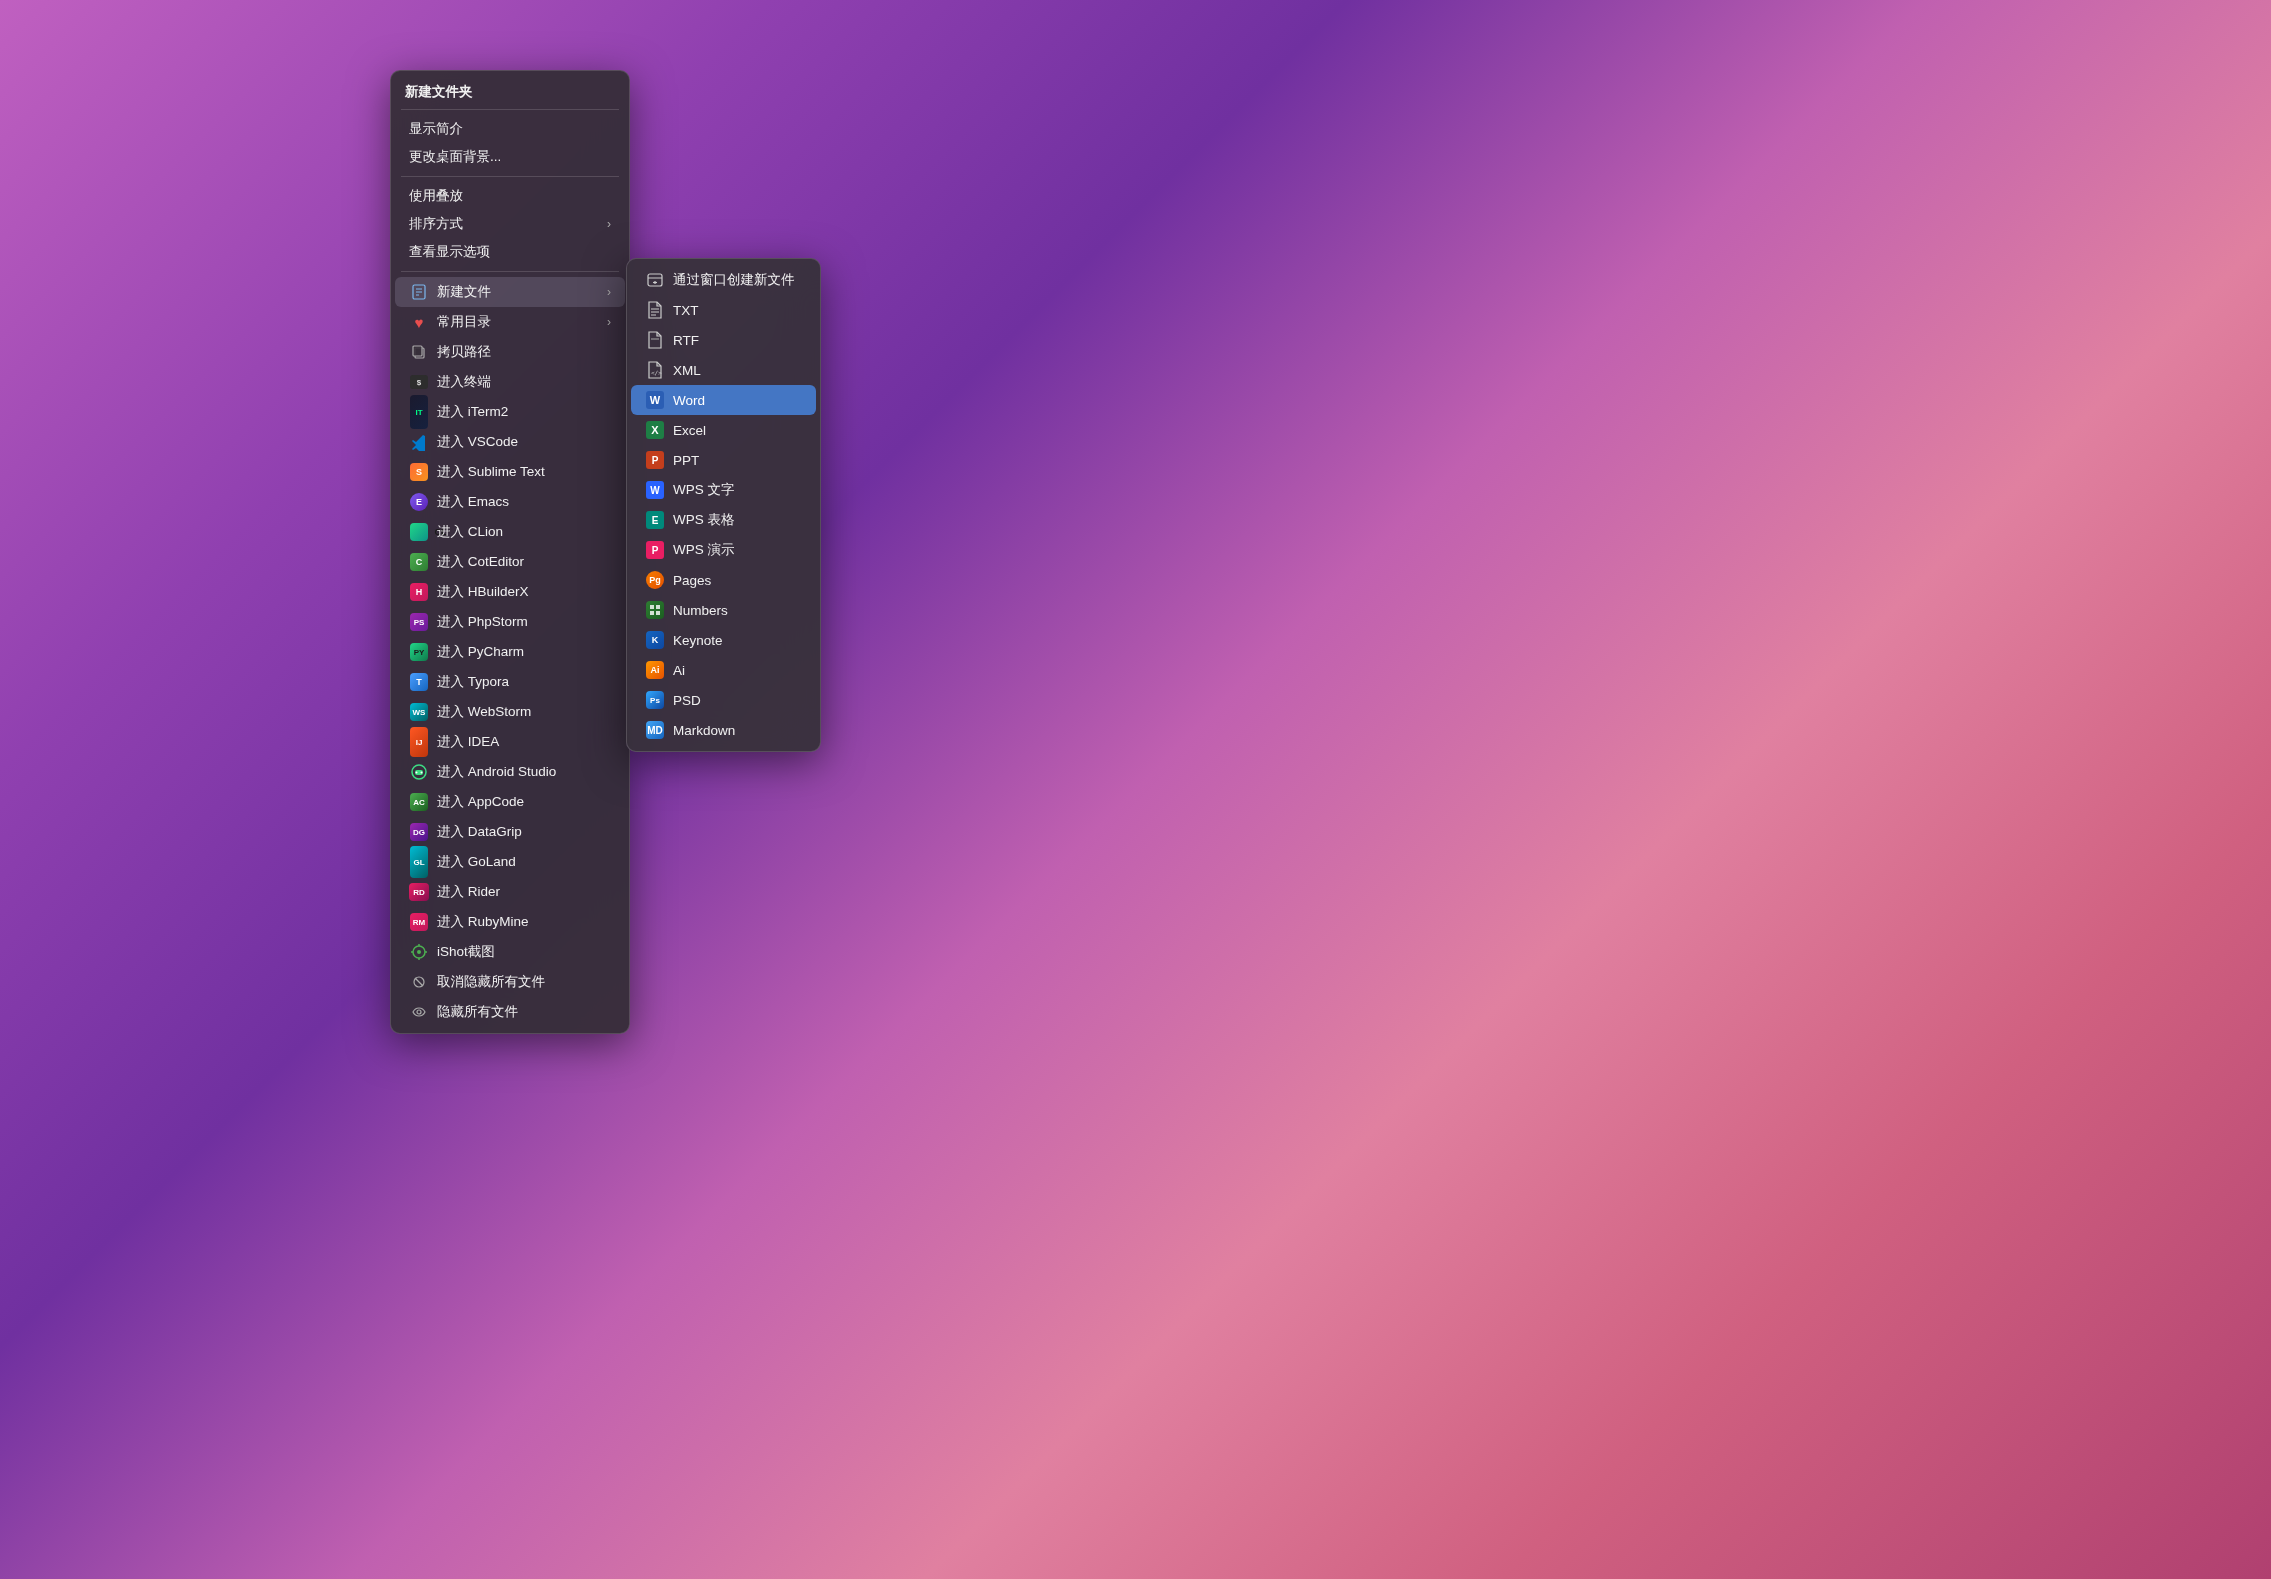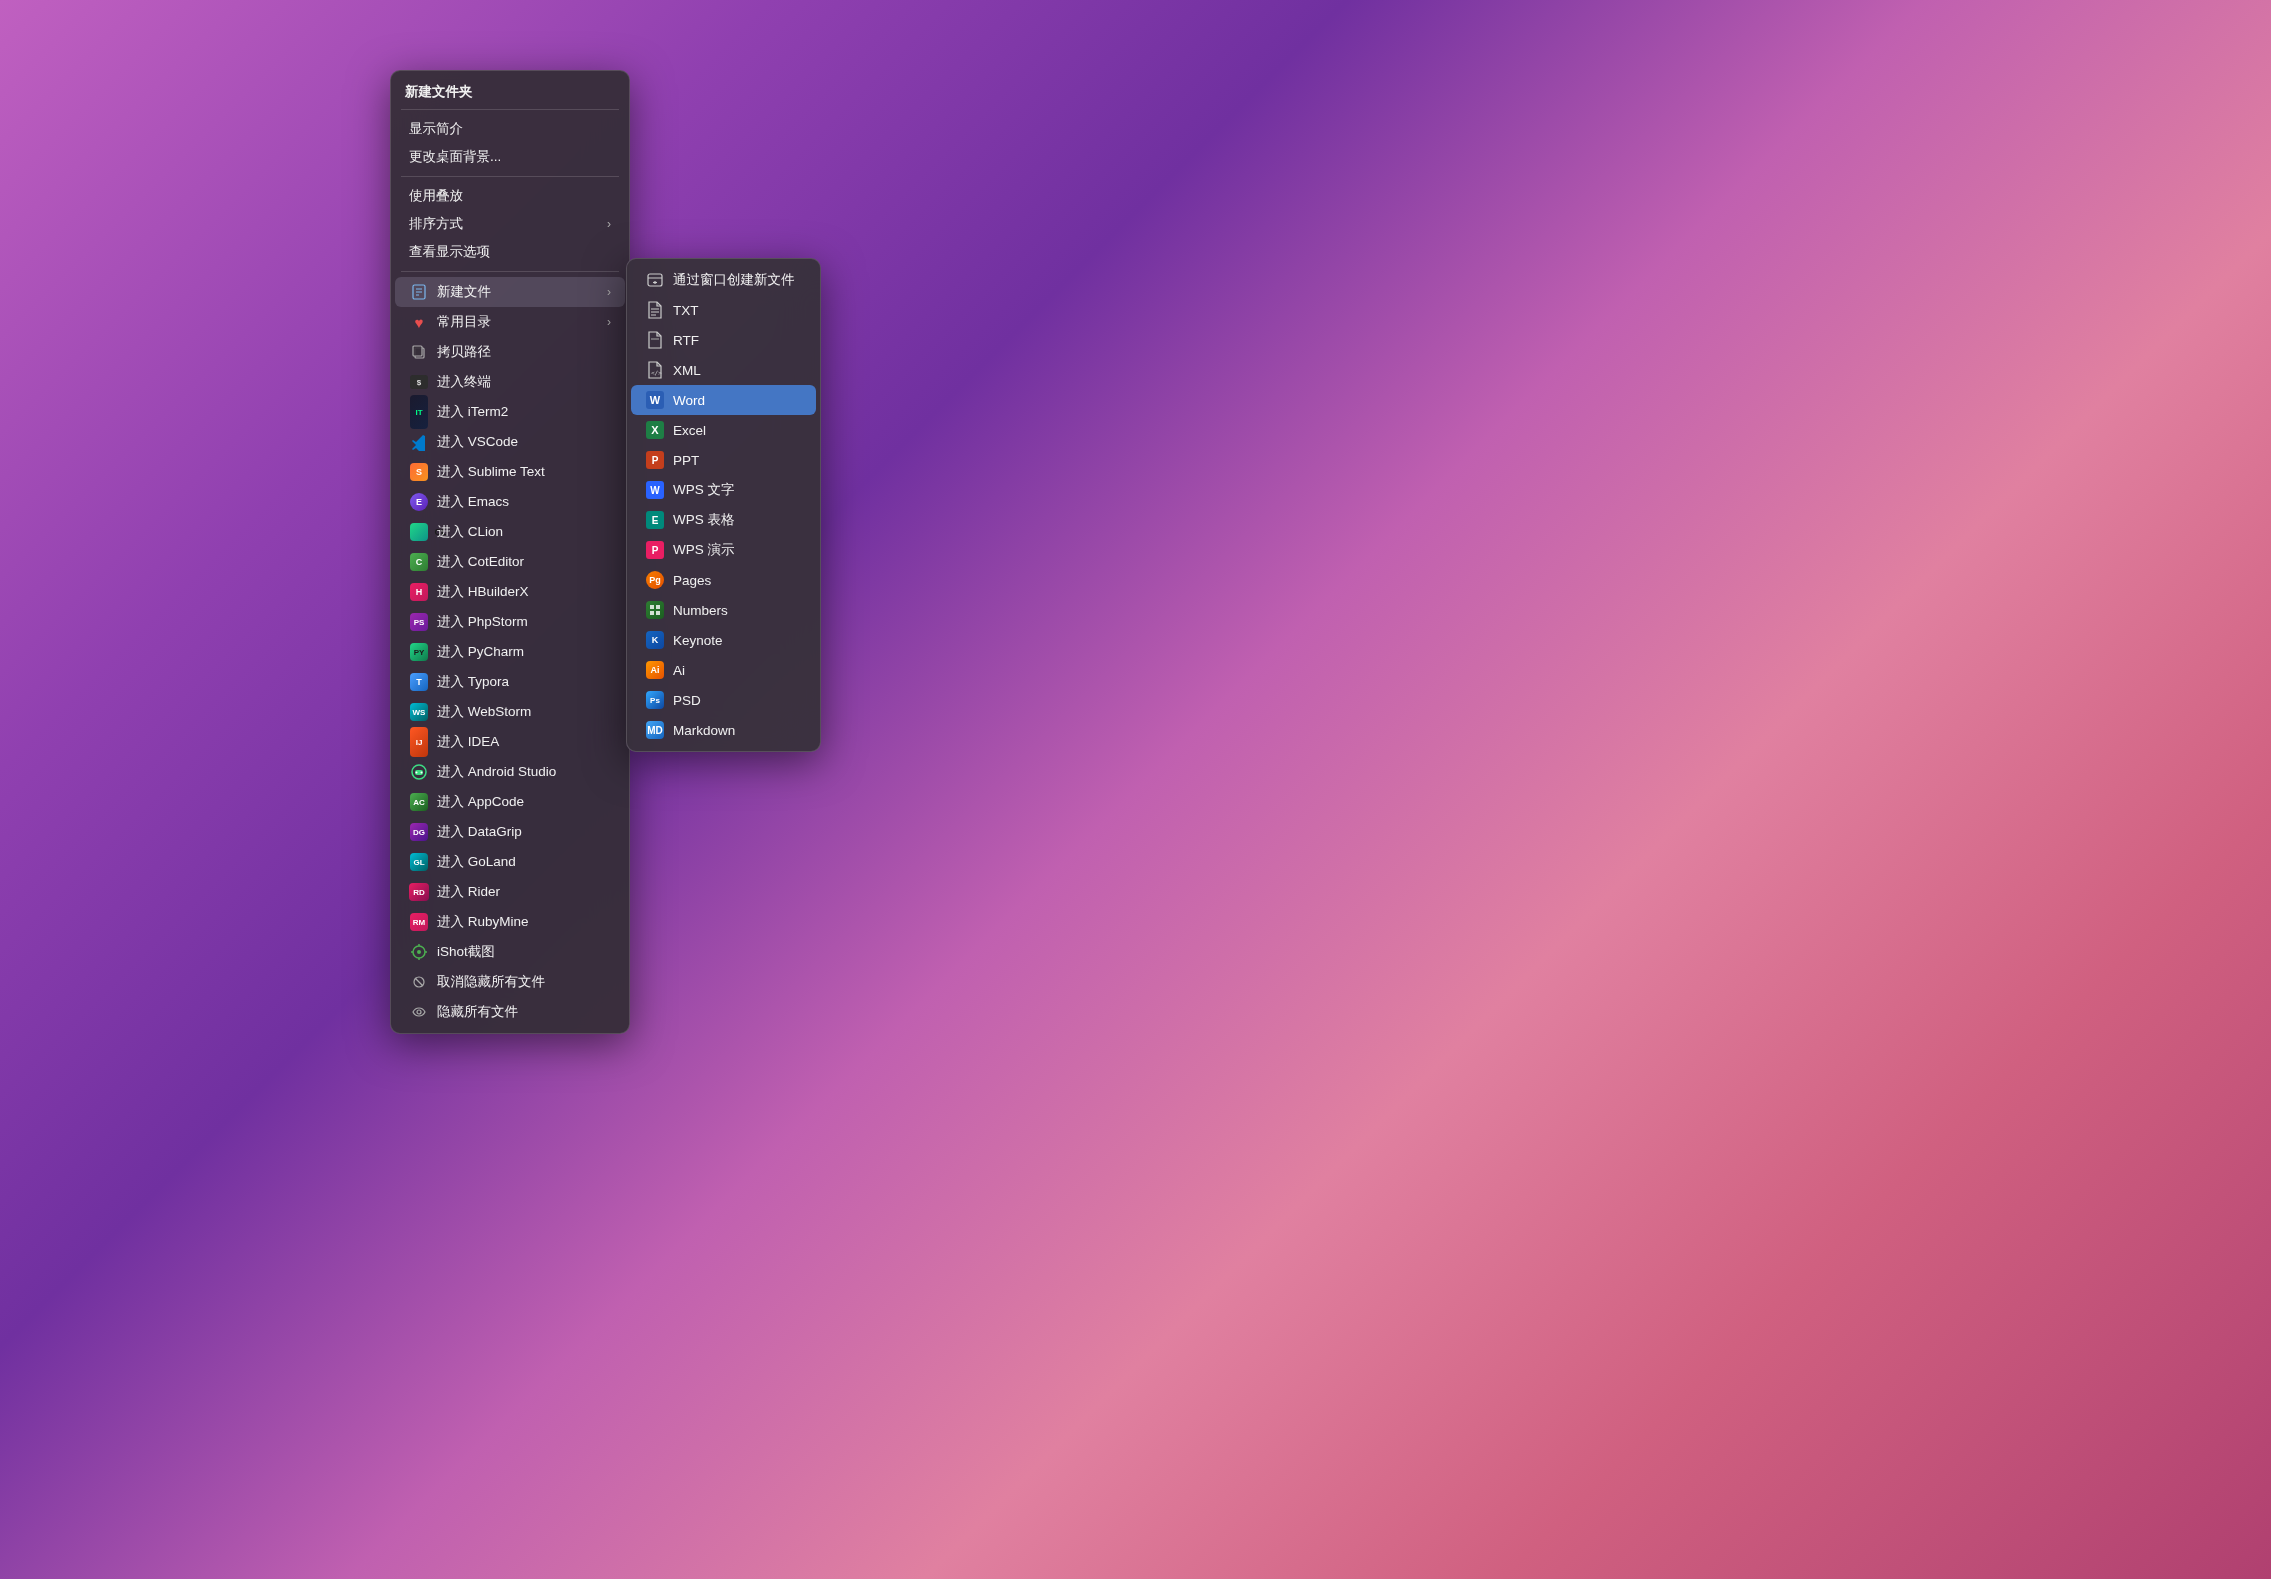--- a/index.html
+++ b/index.html
@@ -320,21 +320,21 @@
     <span class="menu-item-icon">
       <div style="background:linear-gradient(135deg,#9c27b0,#4a148c); border-radius:4px; width:18px; height:18px; display:flex; align-items:center; justify-content:center;">
         <span style="color:white; font-size:8px; font-weight:bold;">DG</span>
       </div>
     </span>
     <span class="menu-item-text">进入 DataGrip</span>
   </div>
 
   <div class="menu-item">
     <span class="menu-item-icon">
-      <div style="background:linear-gradient(135deg,#00bcd4,#006064); border-radius:4px; width:18px; height:18px; display:flex; align-items:center; justify-content:center;">
+      <div style="background:linear-gradient(135deg,#00bcd4,#006064); border-radius:4px; width:18px; height:32px; display:flex; align-items:center; justify-content:center;">
         <span style="color:white; font-size:8px; font-weight:bold;">GL</span>
       </div>
     </span>
     <span class="menu-item-text">进入 GoLand</span>
   </div>
 
   <div class="menu-item">
     <span class="menu-item-icon">
       <div style="background:linear-gradient(135deg,#e91e63,#880e4f); border-radius:4px; width:32px; height:18px; display:flex; align-items:center; justify-content:center;">
         <span style="color:white; font-size:8px; font-weight:bold;">RD</span>

